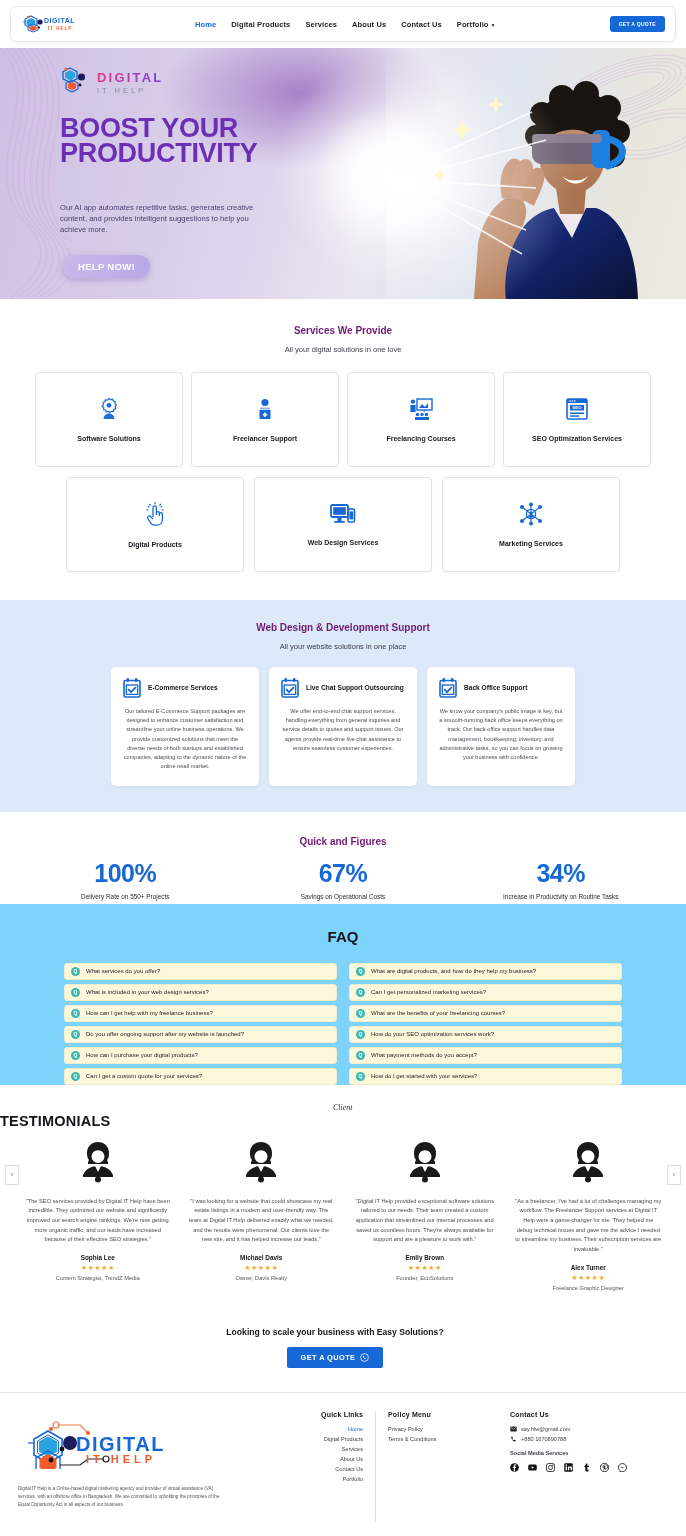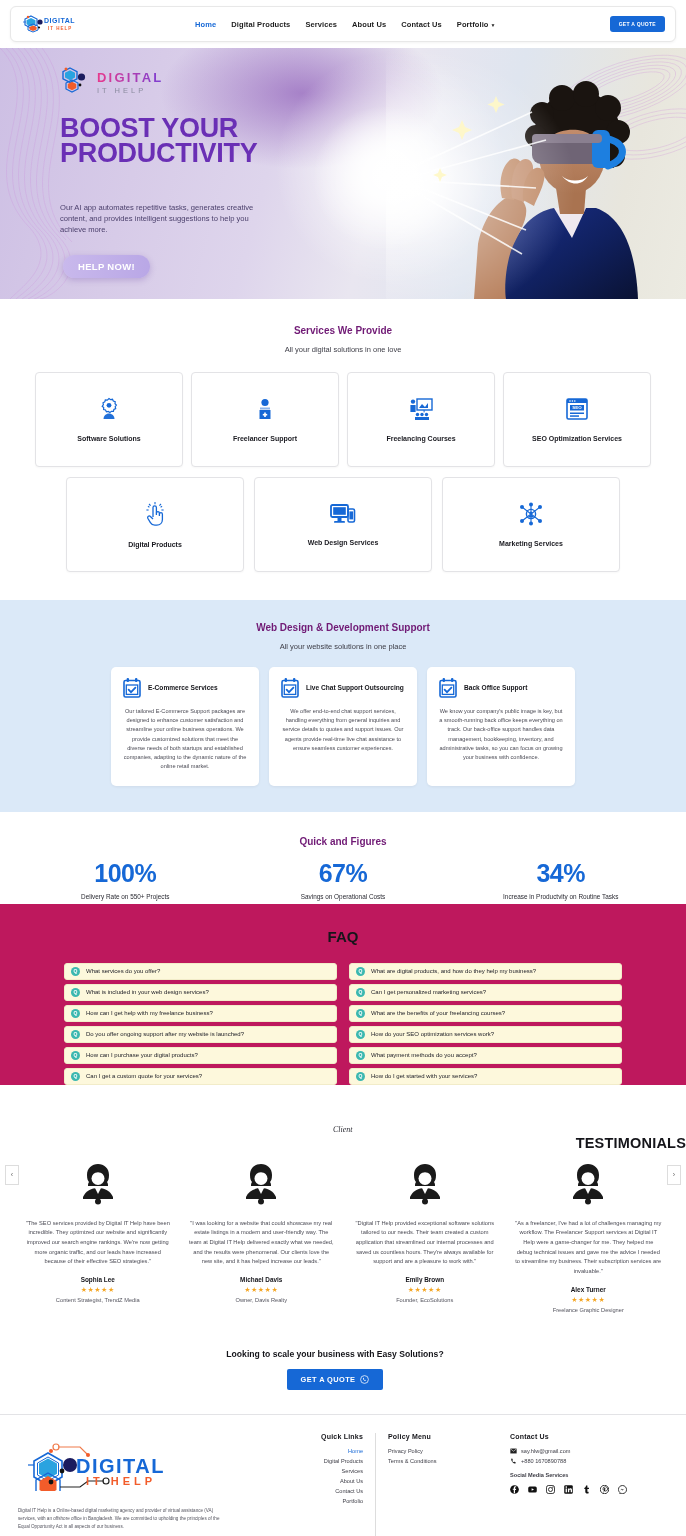--- a/index.html
+++ b/index.html
@@ -80,33 +80,33 @@
   .wd-body { font-size:5.6px; line-height:1.65; color:#4b4b55; text-align:center; }
 
   
   .facts { padding:24px 0 4px 0; background:#fff; }
   .facts-row { display:flex; justify-content:space-between; margin-top:12px; padding:0 18px; }
   .fact { text-align:center; width:33%; }
   .fact .num { font-size:25px; font-weight:800; color:#1668d6; letter-spacing:-.5px; }
   .fact .cap { font-size:6.4px; color:#2a2a32; margin-top:5px; }
 
   
-  .faq { padding:24px 0 0 0; background:#be185d; }
+  .faq { padding:24px 0 0 0; background:#7dd3fc; }
   .faq h2 { text-align:center; font-size:15px; font-weight:700; color:#15151a; }
   .faq-grid { display:flex; gap:12px; margin-top:18px; padding:0 64px; }
   .faq-col { flex:1; display:flex; flex-direction:column; gap:4px; }
   .faq-item { background:#fdf8dc; border:1px solid #f2ecc9; border-radius:3px;
     height:17px; display:flex; align-items:center; padding:0 6px; gap:6px; cursor:pointer; }
   .qbadge { width:9px; height:9px; border-radius:50%; background:#3cb8b0; color:#fff;
     font-size:5px; font-weight:700; display:flex; align-items:center; justify-content:center; flex:0 0 auto; }
   .faq-q { font-size:6px; color:#22222a; }
 
   
   .testi { padding:22px 0 0 0; background:#fff; position:relative; }
-  .testi-head { text-align:right; position:relative; height:24px;margin-top:22px; }
+  .testi-head { text-align:left; position:relative; height:24px; }
   .testi-script { font-size:8px; font-style:italic; font-family:"Liberation Serif", serif; color:#2a2a32;
     position:absolute; left:50%; top:-4px; transform:translateX(-10px); }
   .testi-main { font-size:14.5px; font-weight:800; color:#15151a; letter-spacing:.2px; position:relative; top:6px; }
   .testi-row { display:flex; gap:8px; padding:0 20px; margin-top:8px; }
   .testi-card { flex:1; text-align:center; }
   .avatar { margin:0 auto 8px auto; }
   .t-quote { font-size:5.7px; line-height:1.7; color:#4b4b55; padding:0 4px; }
   .t-name { font-size:6.4px; font-weight:700; color:#15151a; margin-top:9px; }
   .stars { color:#f5a623; font-size:7px; letter-spacing:.5px; margin-top:3px; }
   .t-role { font-size:5.7px; color:#55555f; margin-top:3px; }

